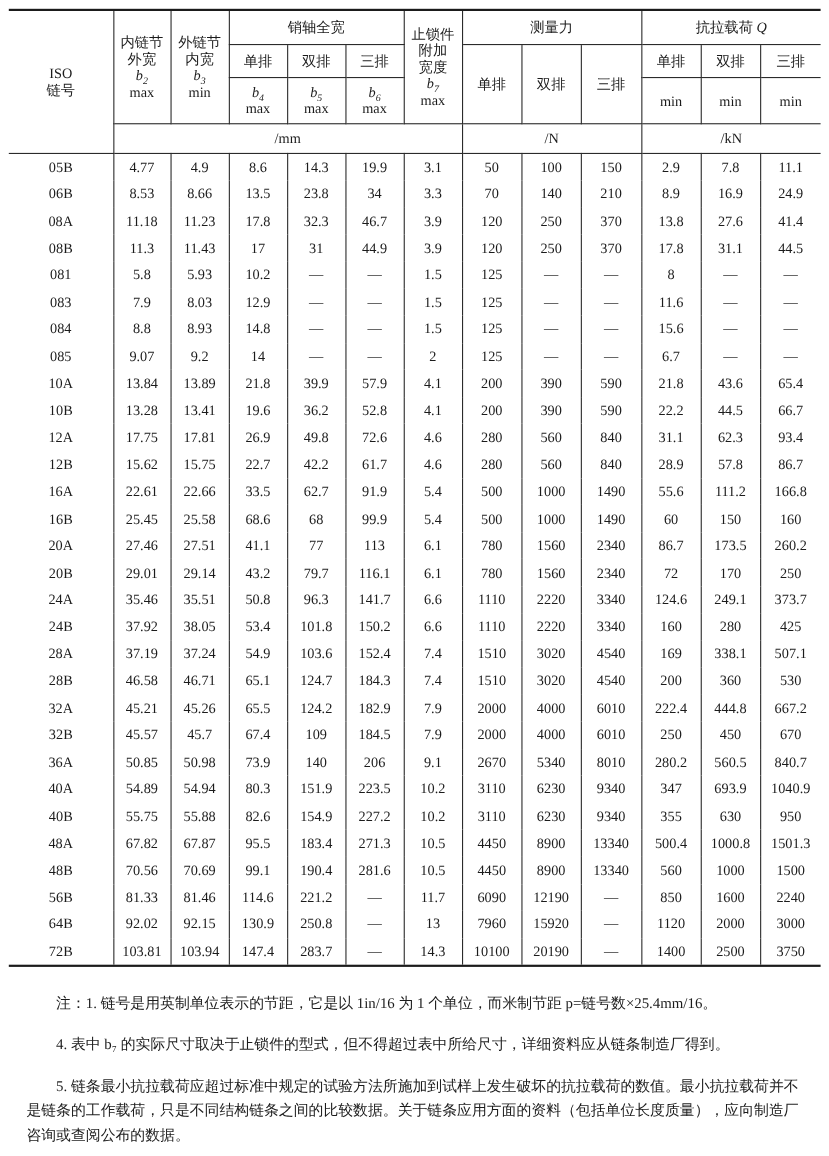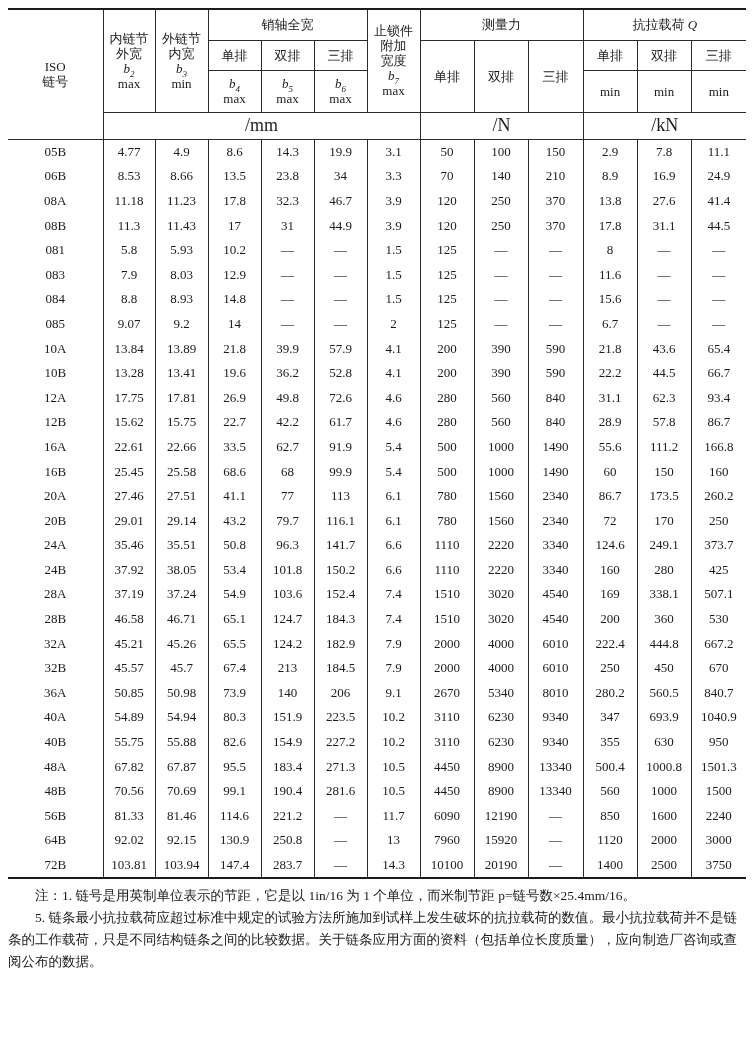--- a/index.html
+++ b/index.html
@@ -27,40 +27,40 @@
     text-align: center;
     vertical-align: middle;
     font-weight: normal;
     padding: 0;
     font-size: 13px;
     overflow: hidden;
   }
   thead .row-a { height: 30px; }
   thead .row-b { height: 30px; }
   thead .row-c { height: 42px; }
-  thead .row-units td { height: 26px; font-size: 18px; }
+  thead .row-units td { height: 26px; font-size: 13px; }
   thead th { line-height: 15px; }
 
   tbody td {
     border-top: none;
     border-bottom: none;
     height: 24.6px;
     font-size: 13px;
   }
 
   .sym, .qsym { font-style: italic; font-family: "Liberation Serif", "DejaVu Serif", serif; }
   sub { font-size: 9px; font-style: italic; line-height: 0; }
 
   .notes {
     padding: 6px 2px 0 0;
     font-size: 13.5px;
     line-height: 22px;
   }
   .note {
-    margin: 0;
+    margin: 16px;
     text-indent: 2em;
   }
 </style>
 </head>
 <body>
 
 <div class="page">
   <div class="tablewrap">
     <table>
       <colgroup>
@@ -455,21 +455,21 @@
             <td>6010</td>
             <td>222.4</td>
             <td>444.8</td>
             <td>667.2</td>
           </tr>
           <tr>
             <td>32B</td>
             <td>45.57</td>
             <td>45.7</td>
             <td>67.4</td>
-            <td>213</td>
+            <td>109</td>
             <td>184.5</td>
             <td>7.9</td>
             <td>2000</td>
             <td>4000</td>
             <td>6010</td>
             <td>250</td>
             <td>450</td>
             <td>670</td>
           </tr>
           <tr>
@@ -591,15 +591,16 @@
             <td>1400</td>
             <td>2500</td>
             <td>3750</td>
           </tr>
         </tbody>
     </table>
   </div>
 
   <div class="notes">
       <p class="note">注：1. 链号是用英制单位表示的节距，它是以 1in/16 为 1 个单位，而米制节距 p=链号数×25.4mm/16。</p>
+      <p class="note">4. 表中 b₇ 的实际尺寸取决于止锁件的型式，但不得超过表中所给尺寸，详细资料应从链条制造厂得到。</p>
       <p class="note">5. 链条最小抗拉载荷应超过标准中规定的试验方法所施加到试样上发生破坏的抗拉载荷的数值。最小抗拉载荷并不是链条的工作载荷，只是不同结构链条之间的比较数据。关于链条应用方面的资料（包括单位长度质量），应向制造厂咨询或查阅公布的数据。</p>
     </div>
 </div>
 
 </body></html>

